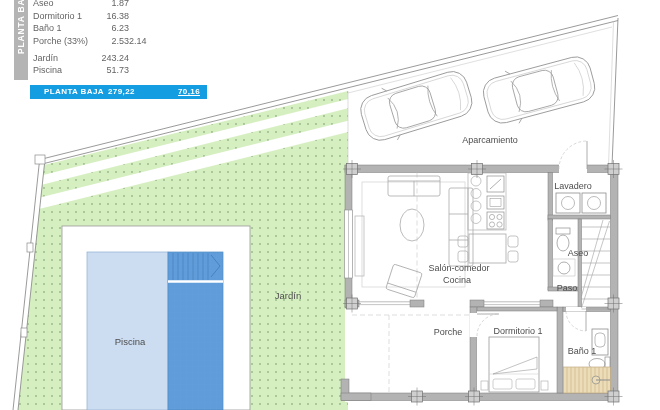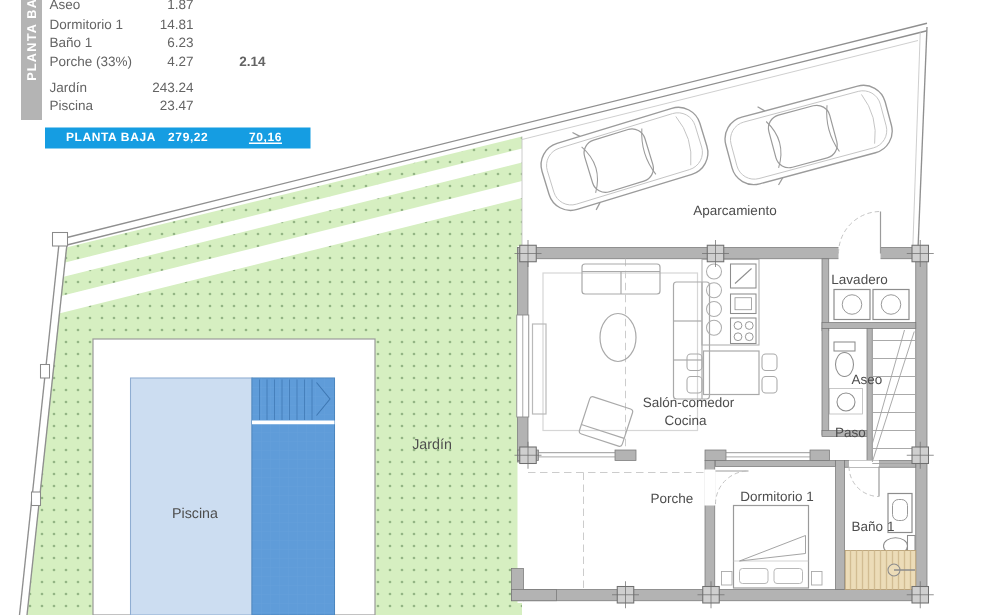--- a/index.html
+++ b/index.html
@@ -11,27 +11,27 @@
   
   .vbar{position:absolute;left:14px;top:-40px;width:14px;height:120px;background:#b4b4b4;}
   .vbar span{position:absolute;left:50%;top:50%;transform:translate(-50%,-50%) rotate(-90deg);
              white-space:nowrap;font-size:8.5px;font-weight:bold;color:#fff;letter-spacing:0.8px;}
   
   .rows{position:absolute;left:33px;top:-3px;width:190px;font-size:9px;color:#646464;}
   .row{display:flex;height:12.5px;line-height:12.5px;}
   .row.gap{margin-top:4.5px;}
   .row .nm{width:66px;}
   .row .v1{width:30px;text-align:right;}
-  .row .v2{width:48px;text-align:right;font-weight:bold;}
+  .row .v2{width:48px;}
   
   .total{position:absolute;left:30px;top:85px;width:177px;height:13.5px;background:#159de2;
          display:flex;align-items:center;color:#fff;font-size:8px;font-weight:bold;letter-spacing:0.4px;}
   .total .tl{margin-left:14px;width:64px;}
-  .total .tv1{width:35px;text-align:center;}
-  .total .tv2{margin-left:auto;margin-right:19px;text-decoration:underline;}
+  .total .tv1{width:35px;text-align:left;}
+  .total .tv2{margin-left:auto;margin-right:7px;text-decoration:underline;}
 </style>
 </head>
 <body>
 
 <div class="stage">
 
 <svg width="660" height="410" viewBox="0 0 660 410">
   <defs>
     <pattern id="dots" width="8" height="8" patternUnits="userSpaceOnUse">
       <rect width="8" height="8" fill="#d6efc1"></rect>
@@ -324,41 +324,41 @@
 </div>
 
 <div class="rows">
   <div class="row">
     <span class="nm">Aseo</span>
     <span class="v1">1.87</span>
     <span class="v2"></span>
   </div>
   <div class="row">
     <span class="nm">Dormitorio 1</span>
-    <span class="v1">14.81</span>
+    <span class="v1">16.38</span>
     <span class="v2"></span>
   </div>
   <div class="row">
     <span class="nm">Baño 1</span>
     <span class="v1">6.23</span>
     <span class="v2"></span>
   </div>
   <div class="row">
     <span class="nm">Porche (33%)</span>
-    <span class="v1">4.27</span>
+    <span class="v1">2.53</span>
     <span class="v2">2.14</span>
   </div>
   <div class="row gap">
     <span class="nm">Jardín</span>
     <span class="v1">243.24</span>
     <span class="v2"></span>
   </div>
   <div class="row">
     <span class="nm">Piscina</span>
-    <span class="v1">23.47</span>
+    <span class="v1">51.73</span>
     <span class="v2"></span>
   </div>
 </div>
 
 <div class="total">
   <span class="tl">PLANTA BAJA</span>
   <span class="tv1">279,22</span>
   <span class="tv2">70,16</span>
 </div>
 

